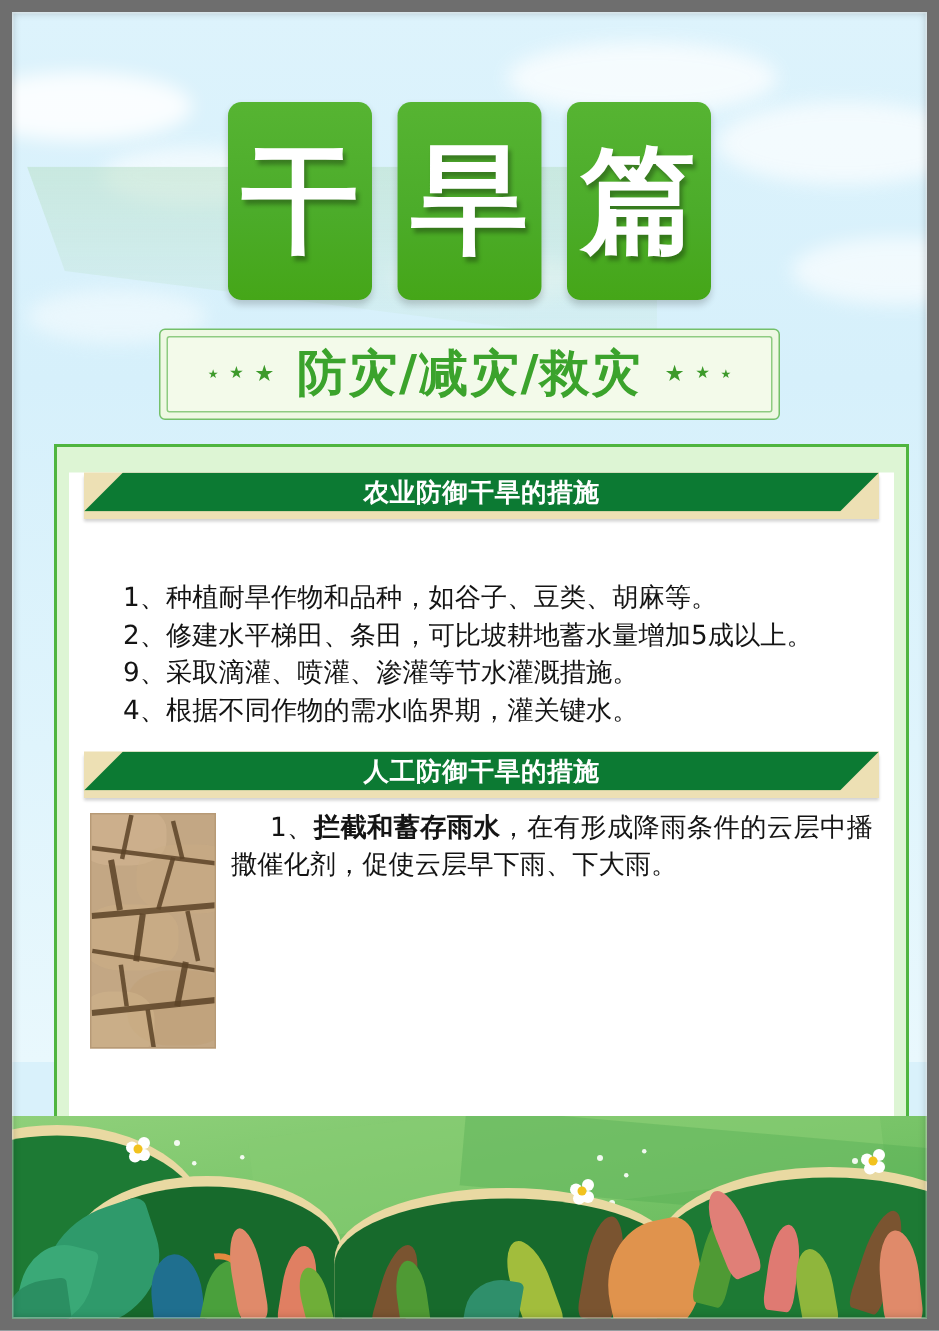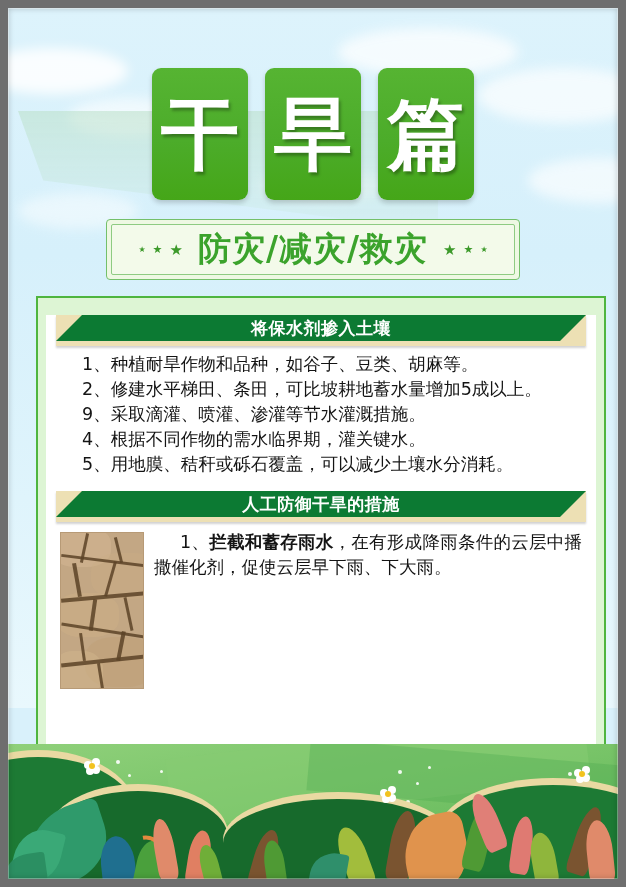--- a/index.html
+++ b/index.html
@@ -99,21 +99,21 @@
   .ribbon .label{
     position:absolute;inset:0;display:flex;align-items:center;justify-content:center;
     font-family:"DejaVu Sans","Liberation Sans",sans-serif;
     font-size:17px;font-weight:700;color:#ffffff;padding-bottom:5px;letter-spacing:.5px;
   }
 
   
   .body-text{
     font-family:"DejaVu Sans","Liberation Sans",sans-serif;
     font-size:17.5px;line-height:25px;color:#141414;
-    padding:6px 14px 0 10px;text-align:justify;
+    padding:6px 14px 0 10px;text-align:justify;margin-top:35px;
   }
   .body-text p{margin:0;}
   .ind{display:inline-block;width:26px;}
 
   .sec2{position:relative;padding:8px 14px 0 10px;}
   .thumb{
     float:left;width:82px;height:155px;margin:2px 10px 2px 4px;
     background:#c3a784;position:relative;overflow:hidden;border:1px solid #b79a76;
   }
   .thumb .crack{position:absolute;background:#5c4327;opacity:.85;}
@@ -185,29 +185,28 @@
       </span>
     </div>
   </div>
 
   <div class="panel">
     <div class="sheet">
 
       <div class="ribbon">
         <div class="base"></div>
         <div class="band"></div>
-        <div class="label">将保水剂掺入土壤</div>
+        <div class="label">农业防御干旱的措施</div>
       </div>
 
       <div class="body-text">
         <p><span class="ind"></span><span>1、种植耐旱作物和品种，如谷子、豆类、胡麻等。</span></p>
         <p><span class="ind"></span><span>2、修建水平梯田、条田，可比坡耕地蓄水量增加5成以上。</span></p>
         <p><span class="ind"></span><span>9、采取滴灌、喷灌、渗灌等节水灌溉措施。</span></p>
         <p><span class="ind"></span><span>4、根据不同作物的需水临界期，灌关键水。</span></p>
-        <p><span class="ind"></span><span>5、用地膜、秸秆或砾石覆盖，可以减少土壤水分消耗。</span></p>
       </div>
 
       <div class="ribbon" style="margin-top:14px;">
         <div class="base"></div>
         <div class="band"></div>
         <div class="label">人工防御干旱的措施</div>
       </div>
 
       <div class="sec2">
         <div class="thumb">

